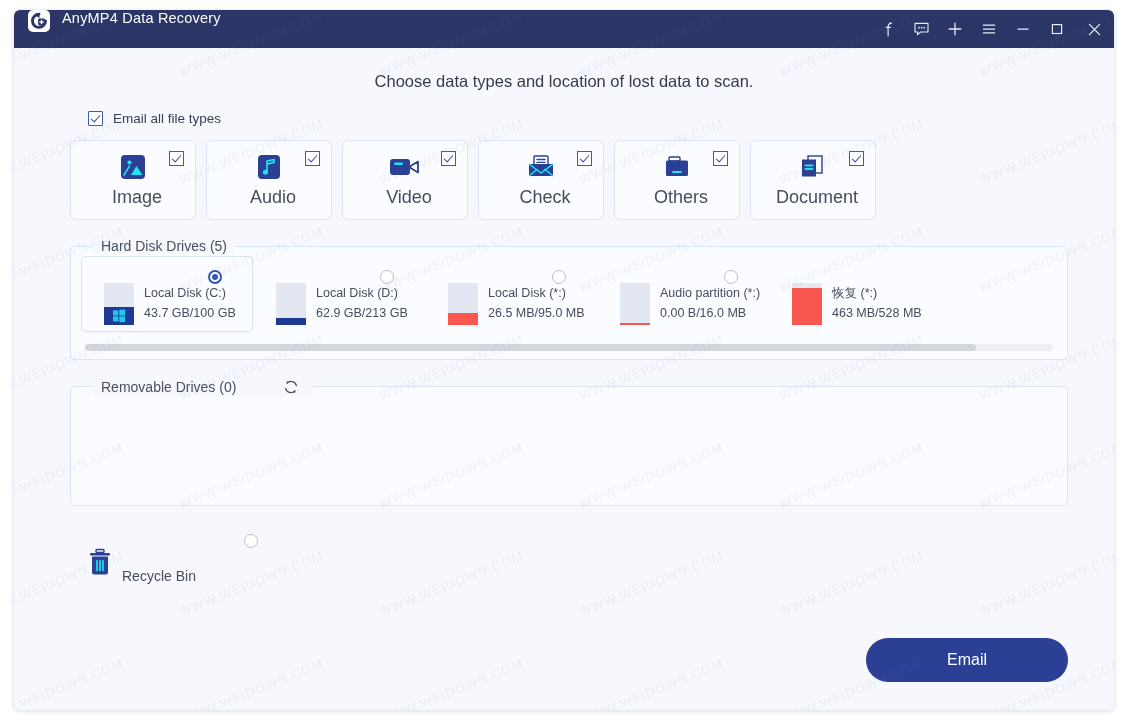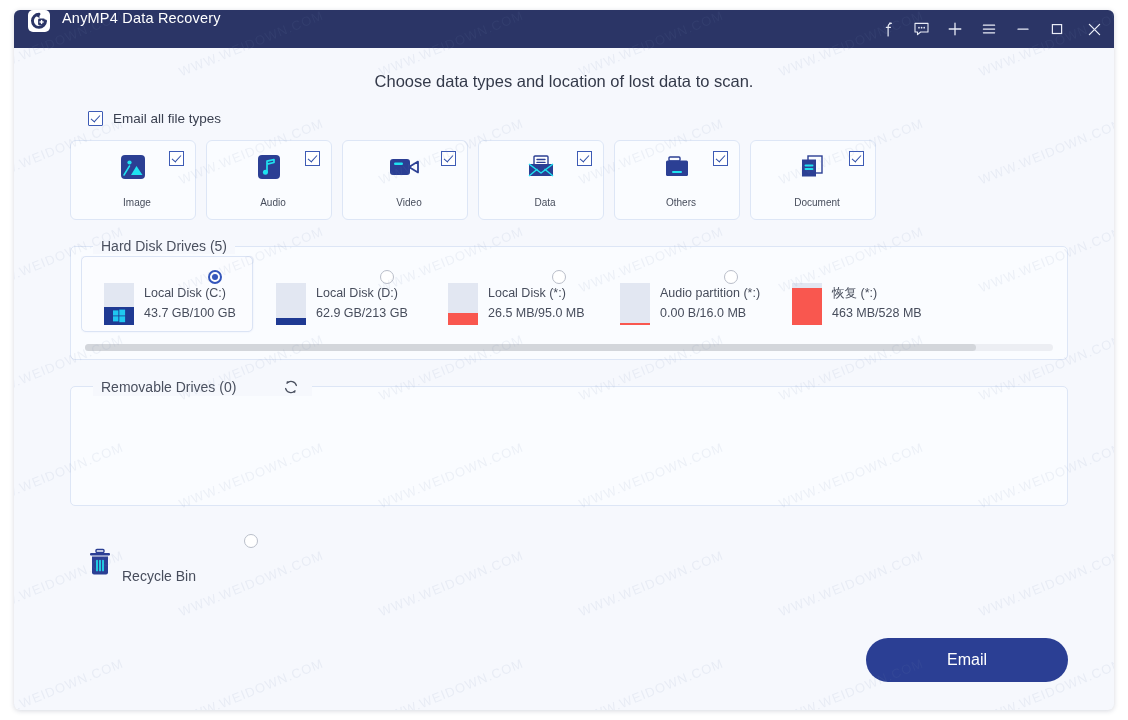--- a/index.html
+++ b/index.html
@@ -123,21 +123,21 @@
     border-width: 0 1.8px 1.8px 0;
     transform: rotate(42deg);
   }
   .tc-icon {
     position: absolute; left: 0; right: 0; top: 12px;
     display: flex; justify-content: center;
   }
   .tc-label {
     position: absolute; left: 8px; right: 0; bottom: 11px;
     text-align: center;
-    font-size: 10px;
+    font-size: 18px;
     color: #474d5c;
   }
 
   
   .fset {
     position: relative;
     margin: 0 46px 0 56px;
     border: 1px solid #dde6f6;
     border-radius: 5px;
     background: #fafcff;
@@ -415,21 +415,21 @@
       <span class="tc-check"></span>
       <div class="tc-icon">
         <svg width="30" height="28" viewBox="0 0 30 28">
           <rect x="8" y="3" width="14" height="10" rx="1" fill="#fff" stroke="#2b3f94" stroke-width="1.4"></rect>
           <path d="M11 6.5h8M11 9.4h8" stroke="#2b3f94" stroke-width="1.4" stroke-linecap="round"></path>
           <path d="M3 11 h24 v12 H3 Z" fill="#2b3f94"></path>
           <path d="M3 11 L15 20 L27 11" fill="none" stroke="#1fe3f0" stroke-width="1.5" stroke-linejoin="round"></path>
           <path d="M3 23 L11.5 16M27 23 L18.5 16" stroke="#1fe3f0" stroke-width="1.4"></path>
         </svg>
       </div>
-      <div class="tc-label">Data</div>
+      <div class="tc-label">Check</div>
     </div>
 
     <div class="typecard">
       <span class="tc-check"></span>
       <div class="tc-icon">
         <svg width="30" height="28" viewBox="0 0 30 28">
           <rect x="7" y="4" width="11" height="4" rx="1" fill="none" stroke="#2b3f94" stroke-width="1.4"></rect>
           <rect x="4" y="7.5" width="22" height="15.5" rx="1.5" fill="#2b3f94"></rect>
           <path d="M11 19h8" stroke="#1fe3f0" stroke-width="2" stroke-linecap="round"></path>
         </svg>

